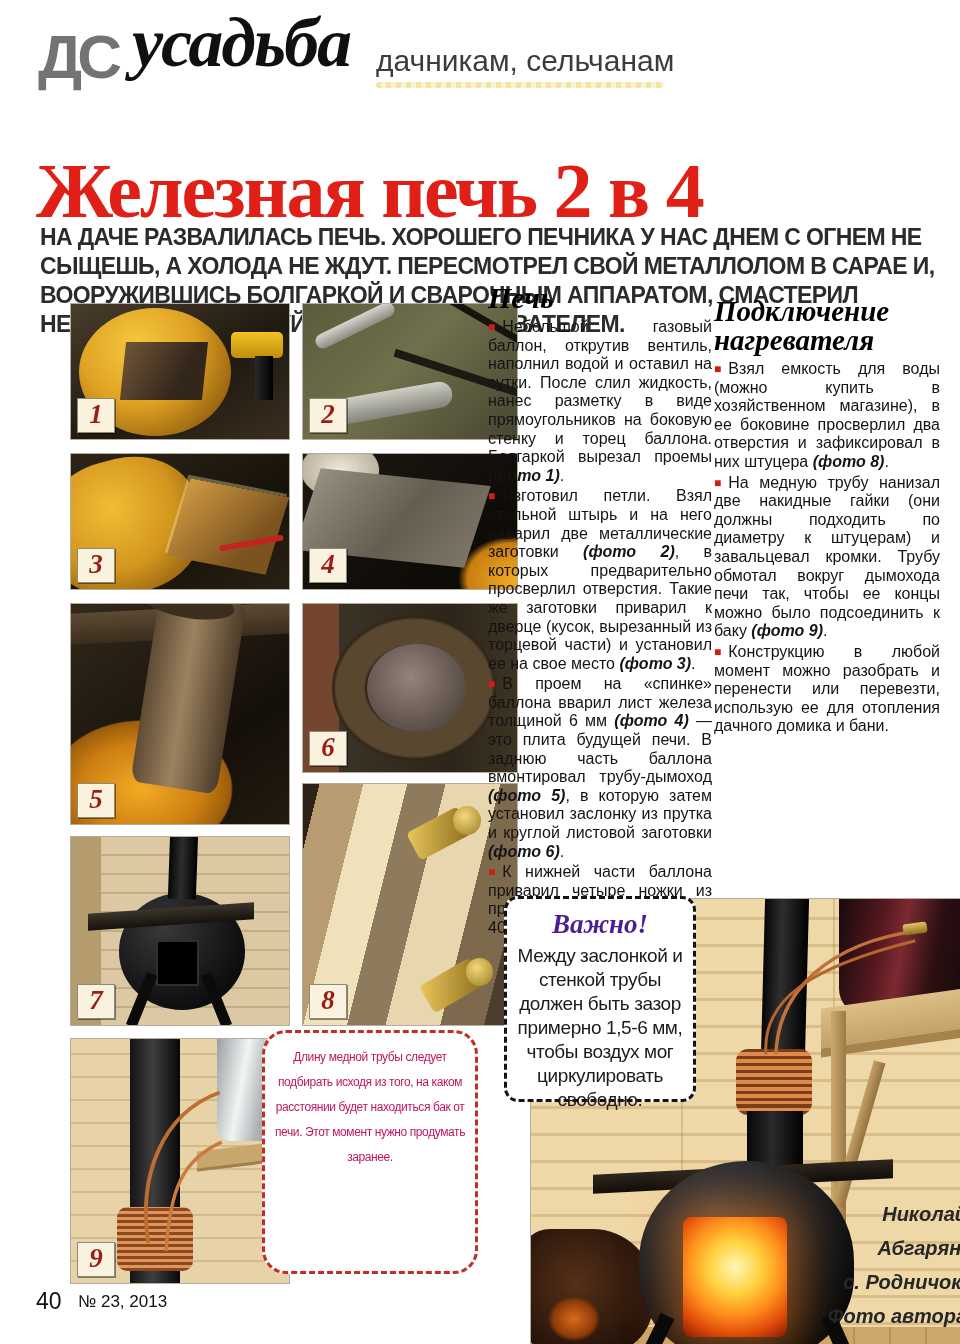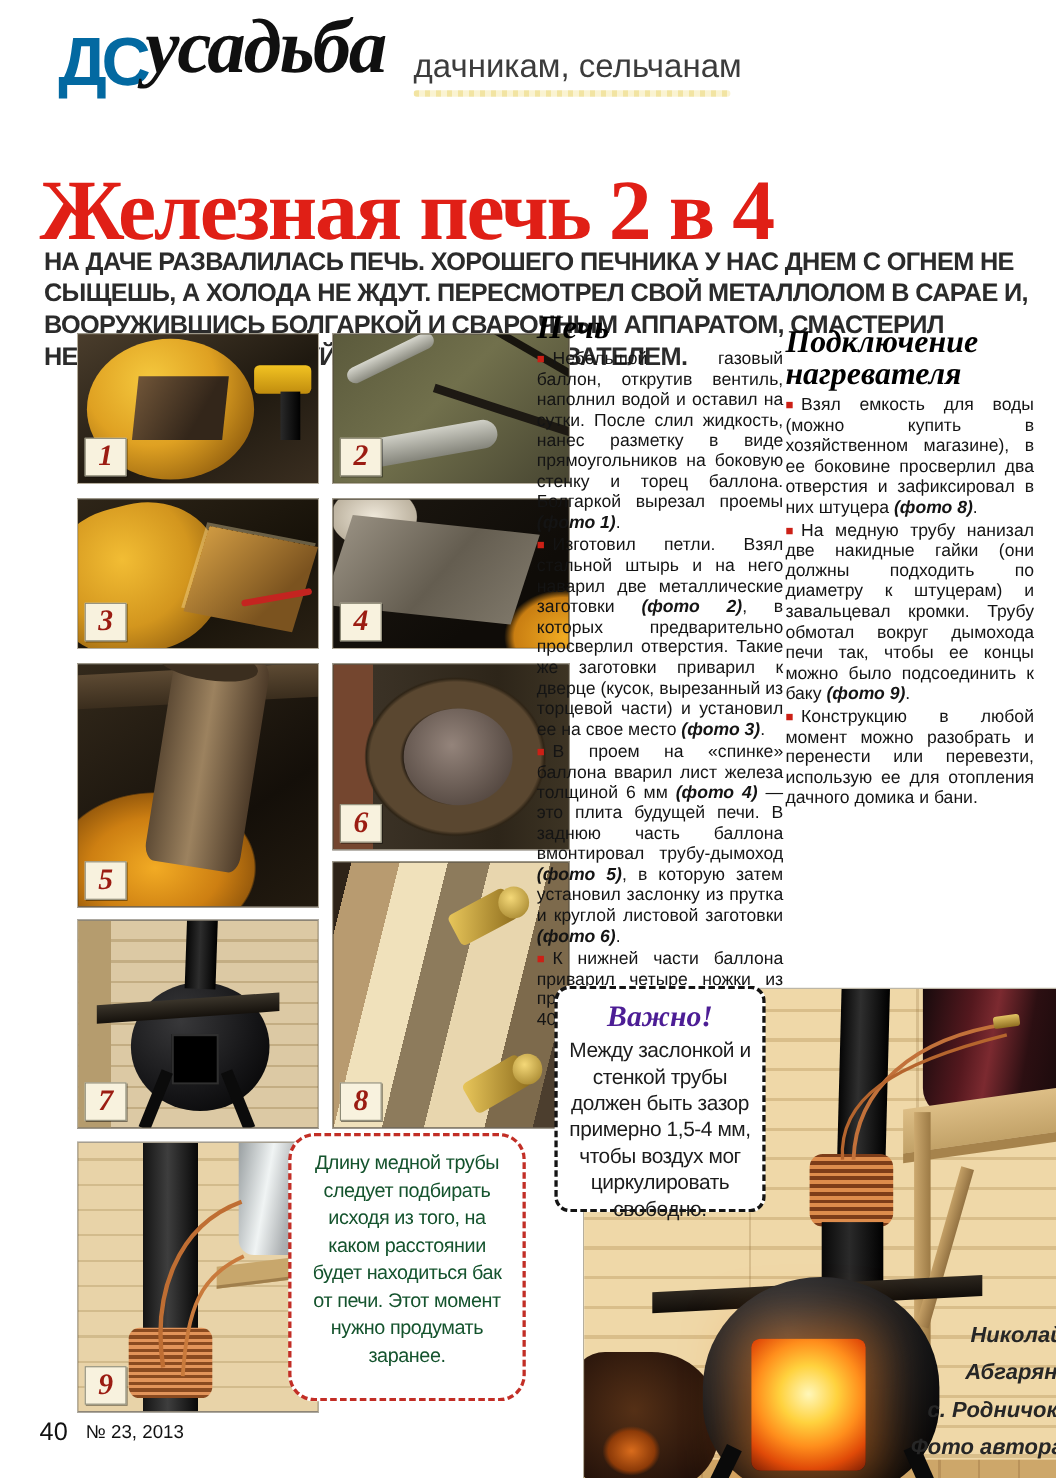--- a/index.html
+++ b/index.html
@@ -1,20 +1,20 @@
 <!DOCTYPE html>
 <html><head>
 <meta charset="utf-8">
 <style>
   html,body{margin:0;padding:0;}
   body{width:960px;height:1344px;background:#ffffff;font-family:"Liberation Sans",sans-serif;color:#161616;position:relative;overflow:hidden;}
   .abs{position:absolute;}
 
   
-  .logo-dc{left:53px;top:26px;font-size:62px;font-weight:bold;color:#0369a1;letter-spacing:-5px;line-height:1;}
+  .logo-dc{left:38px;top:26px;font-size:62px;font-weight:bold;color:#737373;letter-spacing:-5px;line-height:1;}
   .logo-name{left:132px;top:8px;font-family:"Liberation Serif",serif;font-style:italic;font-weight:bold;font-size:70px;color:#101010;letter-spacing:-2px;line-height:1;}
   .tagline{left:376px;top:44px;font-size:30px;color:#3c3c3c;letter-spacing:0;}
   .tagline-wave{left:376px;top:82px;width:288px;height:6px;background:repeating-linear-gradient(90deg,#f2e4a2 0 5px,#faf3d2 5px 10px);border-radius:3px;}
 
   
   .headline{left:36px;top:98px;width:900px;font-family:"Liberation Serif",serif;font-weight:bold;font-size:78px;line-height:1.05;color:#e01f16;letter-spacing:-2px;}
   .lead{left:40px;top:200px;width:898px;font-size:23px;line-height:29px;font-weight:bold;color:#2b2b2b;letter-spacing:-0.6px;}
 
   
   .ph{position:absolute;border:1px solid #b5ae9e;box-sizing:border-box;overflow:hidden;background:#241d14;}
@@ -99,21 +99,21 @@
   .bp{margin:0 0 2px 0;}
   .sq{display:inline-block;color:#cc2016;font-size:12px;line-height:12px;margin-right:7px;transform:translateY(-1px);}
   .fref i{font-weight:bold;}
 
   
   .vbox{left:504px;top:896px;width:192px;height:206px;background:#ffffff;border:3px dashed #141414;border-radius:14px;box-sizing:border-box;padding:8px 8px;text-align:center;z-index:6;}
   .vbox h3{margin:2px 0 4px 0;font-family:"Liberation Serif",serif;font-style:italic;font-weight:bold;font-size:27px;color:#4c1d95;}
   .vbox p{margin:0;font-size:19px;line-height:24px;color:#1c1c1c;letter-spacing:-0.4px;}
   .nbox{left:262px;top:1030px;width:216px;height:244px;background:#ffffff;border:3px dashed #c22e26;border-radius:24px;box-sizing:border-box;padding:12px 10px;text-align:center;}
   .nbox h3{margin:4px 0 4px 0;font-family:"Liberation Serif",serif;font-style:italic;font-weight:bold;font-size:30px;color:#2e9c9c;}
-  .nbox p{margin:0;font-size:18px;line-height:25px;color:#14532d;letter-spacing:-0.4px;}
+  .nbox p{margin:0;font-size:12px;line-height:25px;color:#be185d;letter-spacing:-0.4px;}
 
   
   #bigph{left:490px;top:882px;width:450px;height:452px;border:1px solid #b5ae9e;box-sizing:border-box;overflow:hidden;position:absolute;}
   #bigph .bgart{position:absolute;inset:0;background:
     repeating-linear-gradient(90deg,rgba(130,95,45,.0) 0 150px,rgba(130,95,45,.22) 150px 152px),
     repeating-linear-gradient(0deg,#efd8a8 0 24px,#d9be8a 24px 27px);}
   #bigph .floor{left:0;top:428px;width:450px;height:24px;background:repeating-linear-gradient(90deg,#cda76a 0 34px,#b9925a 34px 36px);}
   #bigph .tank{left:308px;top:-6px;width:150px;height:122px;border-radius:0 0 26px 26px;background:linear-gradient(100deg,#150a0c,#54181e 28%,#7c2a30 42%,#2c0f12 62%,#0c0607);}
   #bigph .shelf{left:290px;top:98px;width:164px;height:40px;background:linear-gradient(#ddbe86,#c2a268);transform:skewY(-8deg);border-bottom:9px solid #a6834c;}
   #bigph .post{left:300px;top:112px;width:15px;height:228px;background:linear-gradient(90deg,#cca96f,#9c7a45);}
@@ -283,21 +283,21 @@
 
   <div class="credit">
     <div>Николай Абгарян,</div>
     <div>с. Родничок.</div>
     <div>Фото автора</div>
   </div>
 </figure>
 
 <aside class="abs vbox">
   <h3>Важно!</h3>
-  <p>Между заслонкой и стенкой трубы должен быть зазор примерно 1,5-4 мм, чтобы воздух мог циркулировать свободно.</p>
+  <p>Между заслонкой и стенкой трубы должен быть зазор примерно 1,5-6 мм, чтобы воздух мог циркулировать свободно.</p>
 </aside>
 
 <aside class="abs nbox">
   <p>Длину медной трубы следует подбирать исходя из того, на каком расстоянии будет находиться бак от печи. Этот момент нужно продумать заранее.</p>
 </aside>
 
 <div class="abs pagenum">40</div>
 <div class="abs issue">№ 23, 2013</div>
 
 </body></html>

